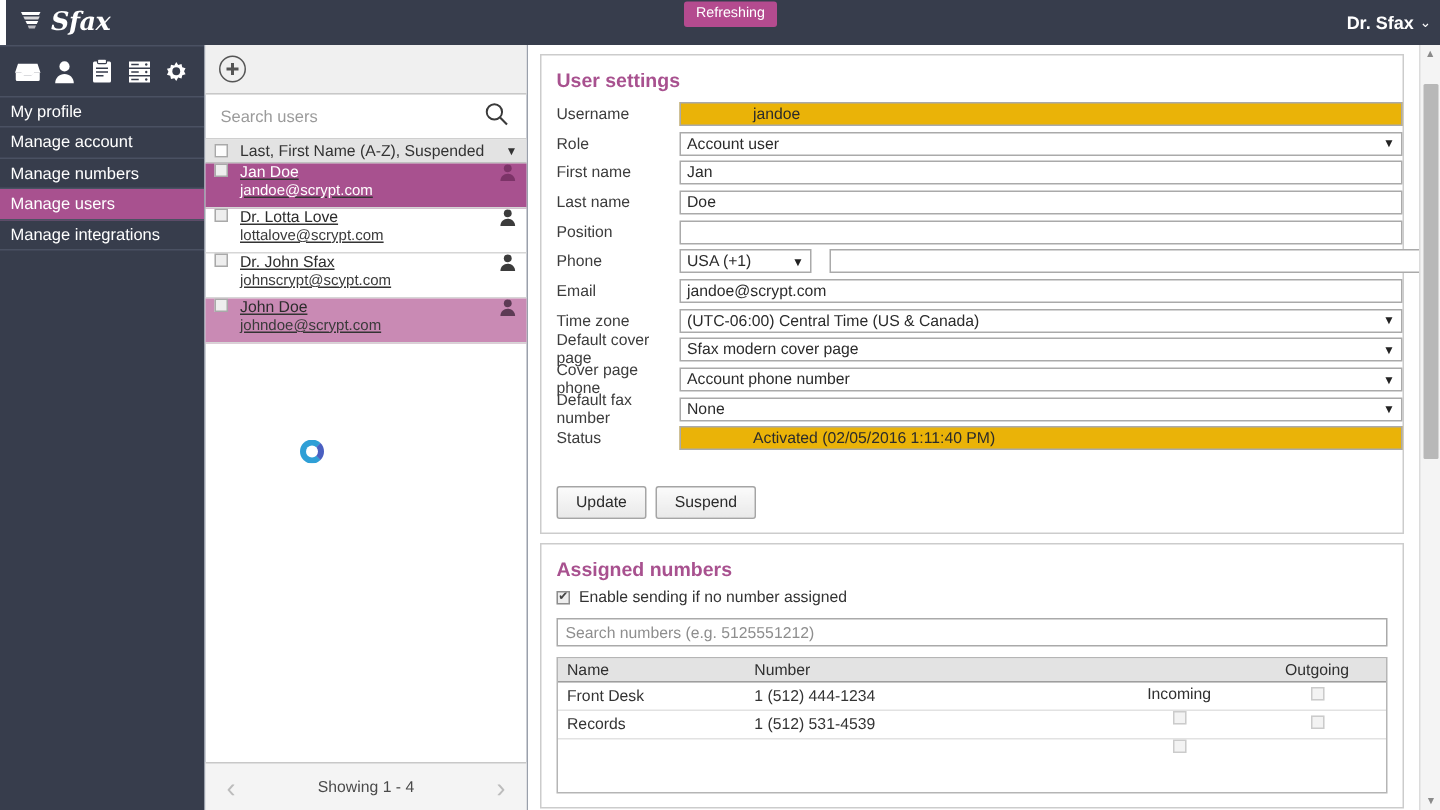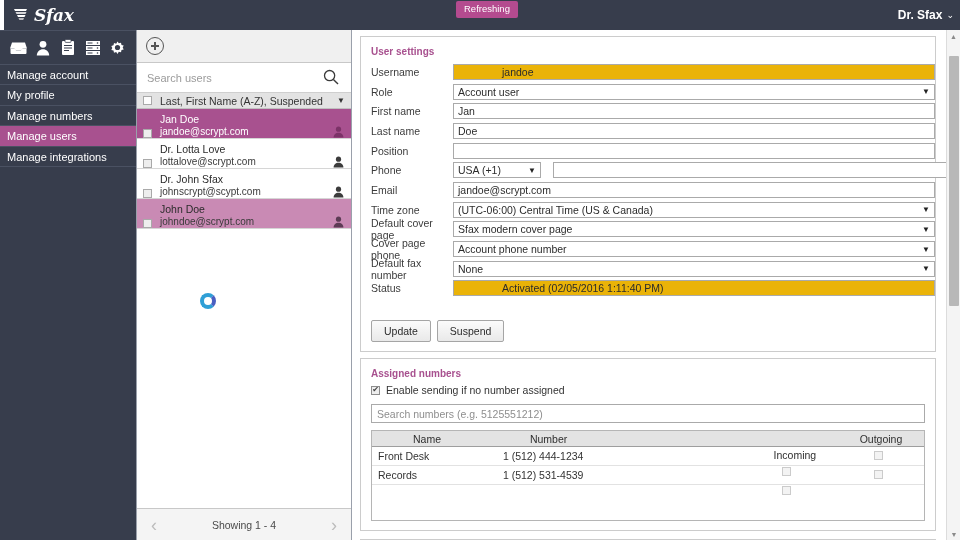--- a/index.html
+++ b/index.html
@@ -98,24 +98,25 @@
     font-size: 10.5px; color: #333;
   }
   .cbx {
     width: 9px; height: 9px; border: 1px solid #a9a9a9;
     background: #fdfdfd; display: inline-block; flex: none;
   }
   .sort-label { margin-left: 8px; flex: 1; }
   .sort-caret { font-size: 8px; color: #333; }
 
   .user-row {
-    height: 30px; display: flex; align-items: flex-end;
+    height: 30px; display: flex; align-items: flex-start;
     padding: 0 7px 0 6px;
     border-bottom: 1px solid #d6d6d6; cursor: pointer;
     position: relative;
+    text-decoration: underline;
   }
   .user-row.sel { background: #a8518f; }
   .user-row.sel2 { background: #c98ab4; }
   .user-row .cbx { background: #eeeeee; }
   .user-row .txt { margin-left: 8px; flex: 1; line-height: 1.22; }
   .u-name { font-size: 10.5px; color: #2b2b2b; }
   .u-mail { font-size: 10px; color: #3a3a3a; }
   .user-row.sel .u-name, .user-row.sel .u-mail { color: #ffffff; }
   .person-ic { width: 11px; height: 12px; flex: none; }
 
@@ -140,21 +141,21 @@
     overflow: hidden;
   }
   .inner { position: absolute; left: 0; top: 0; width: 592px; }
 
   .card {
     margin: 6px 8px 0 8px; background: #fff;
     border: 1px solid #cccccc;
     padding: 9px 0 9px 0;
   }
   .sect-title {
-    color: #a8518f; font-size: 10px; font-weight: bold;
+    color: #a8518f; font-size: 13px; font-weight: bold;
     padding-left: 10px; margin-bottom: 5px;
   }
 
   .frow { height: 19.7px; display: flex; align-items: center; padding-left: 10px; }
   .flabel { width: 82px; font-size: 10.5px; color: #3c3c3c; flex: none; }
   .fctl {
     height: 16px; border: 1px solid #aaaaaa; background: #ffffff;
     font-size: 10.5px; color: #2b2b2b;
     display: flex; align-items: center; padding: 0 4px;
     width: 490px;
@@ -182,21 +183,21 @@
   }
   .numsearch {
     margin: 8px 10px 0 10px; height: 19px;
     border: 1px solid #aaaaaa; background: #fff;
     display: flex; align-items: center; padding: 0 5px;
     color: #8e8e8e; font-size: 10.5px;
   }
   .tbl { margin: 7px 10px 0 10px; border: 1px solid #b5b5b5; }
   .thead {
     height: 16px; background: #e3e3e3; border-bottom: 1px solid #9e9e9e;
-    display: flex; align-items: center; font-size: 10.5px; color: #2f2f2f; padding-left: 35px;
+    display: flex; align-items: center; font-size: 10.5px; color: #2f2f2f;
   }
   .trow {
     height: 19px; display: flex; align-items: center;
     font-size: 10.5px; border-bottom: 1px solid #e2e2e2;
   }
   .tfill { height: 35px; }
   .c-name { width: 135px; padding-left: 6px; }
   .c-num  { width: 245px; }
   .c-in   { width: 95px; text-align: center; margin-top: 32px; }
   .c-out  { width: 95px; text-align: center; }
@@ -289,24 +290,24 @@
     </div>
     <div class="nav-icon">
       <svg width="17" height="17" viewBox="0 0 17 17">
           <path d="M8.5 0.8l1.3 1.9 2.2-.6.5 2.2 2.2.6-1 2 1 2-2.2.6-.5 2.2-2.2-.6L8.5 13.4 7.2 11.5l-2.2.6-.5-2.2-2.2-.6 1-2-1-2 2.2-.6.5-2.2 2.2.6z" fill="#fff" transform="translate(0,1.6)"></path>
           <circle cx="8.5" cy="8.5" r="2.6" fill="#373d4c"></circle>
         </svg>
     </div>
   </div>
 
   <div class="nav-item">
+    <span>My profile</span>
+  </div>
+  <div class="nav-item">
     <span>Manage account</span>
-  </div>
-  <div class="nav-item">
-    <span>My profile</span>
   </div>
   <div class="nav-item">
     <span>Manage numbers</span>
   </div>
   <div class="nav-item active">
     <span>Manage users</span>
   </div>
   <div class="nav-item">
     <span>Manage integrations</span>
   </div>

